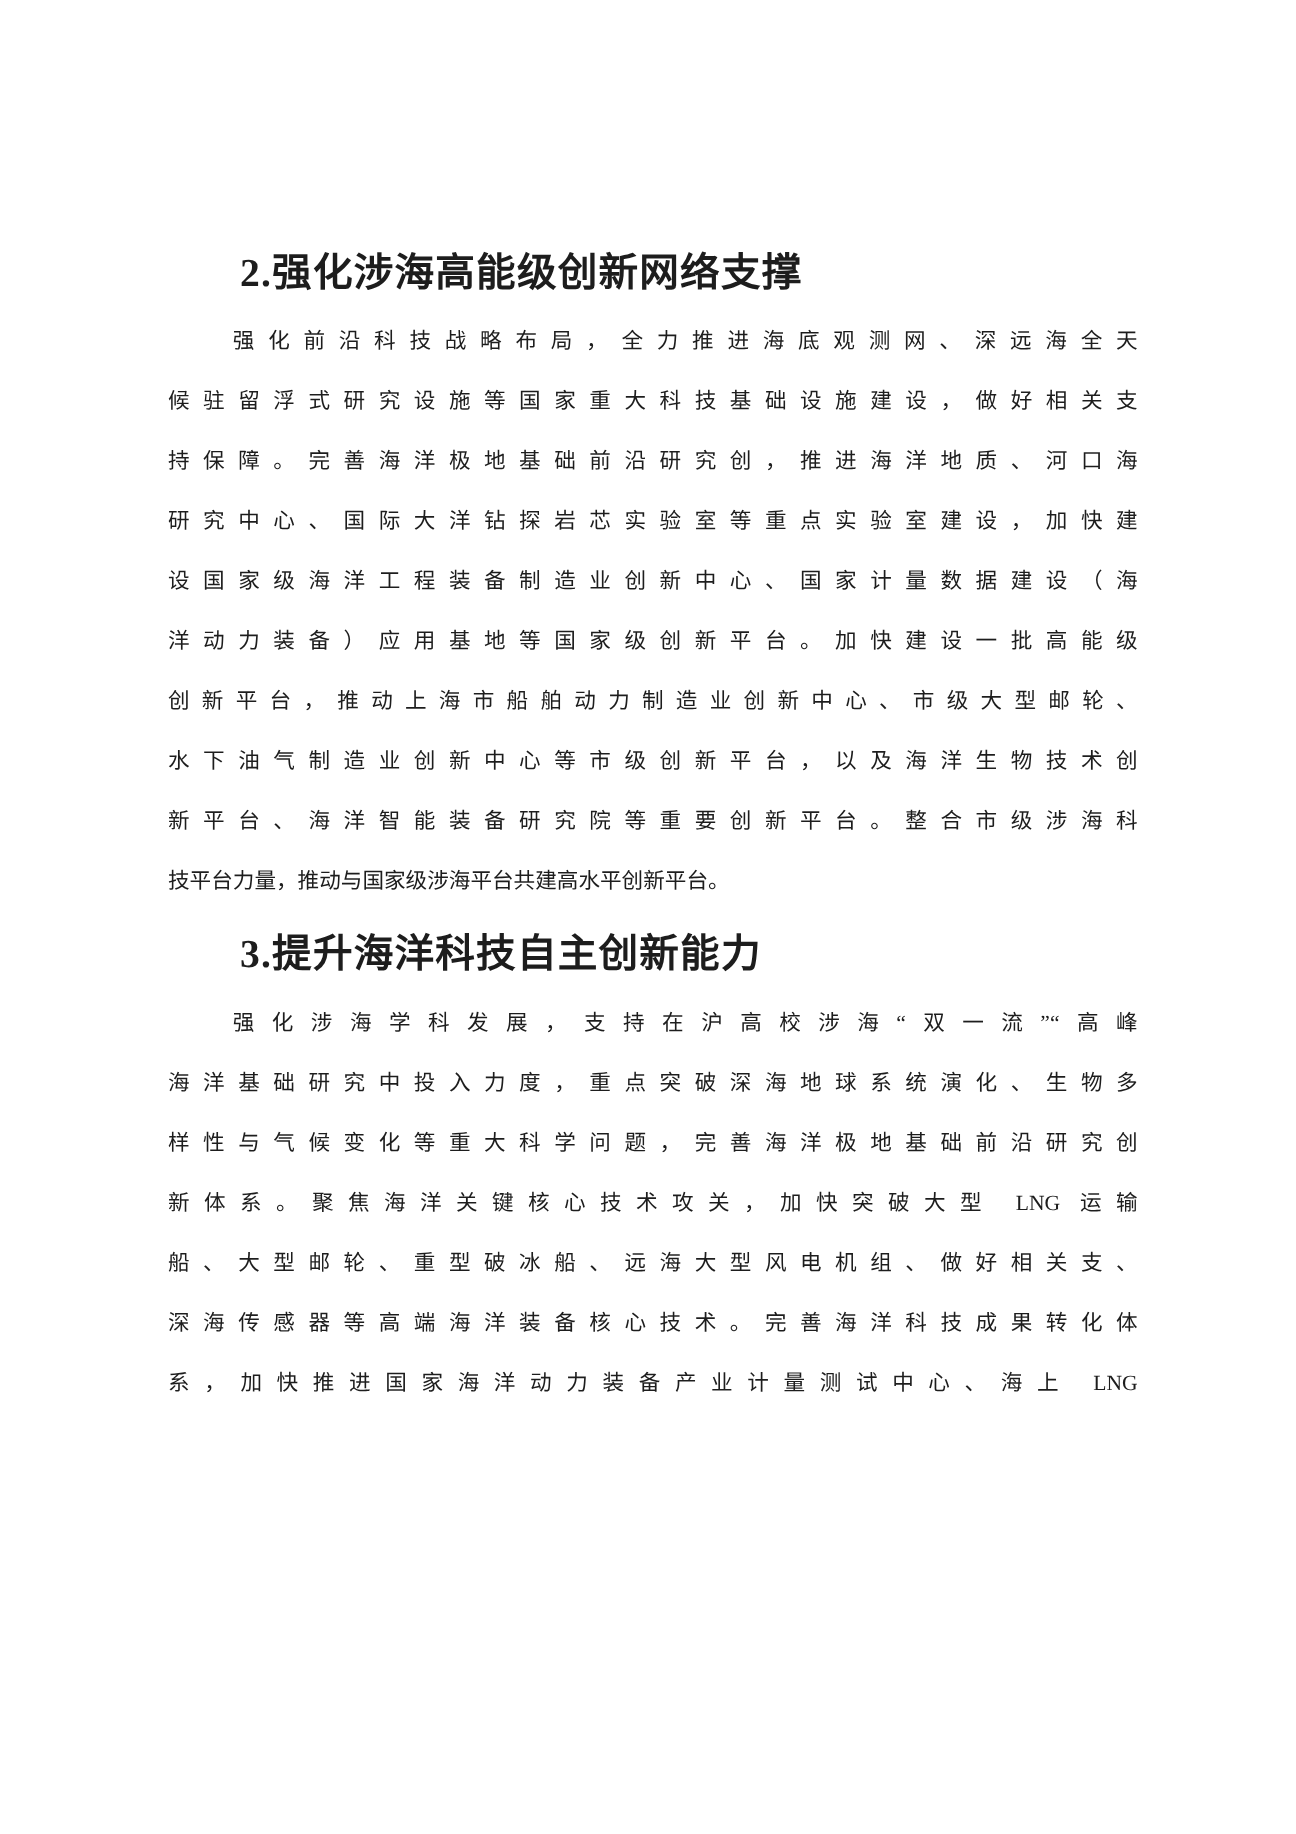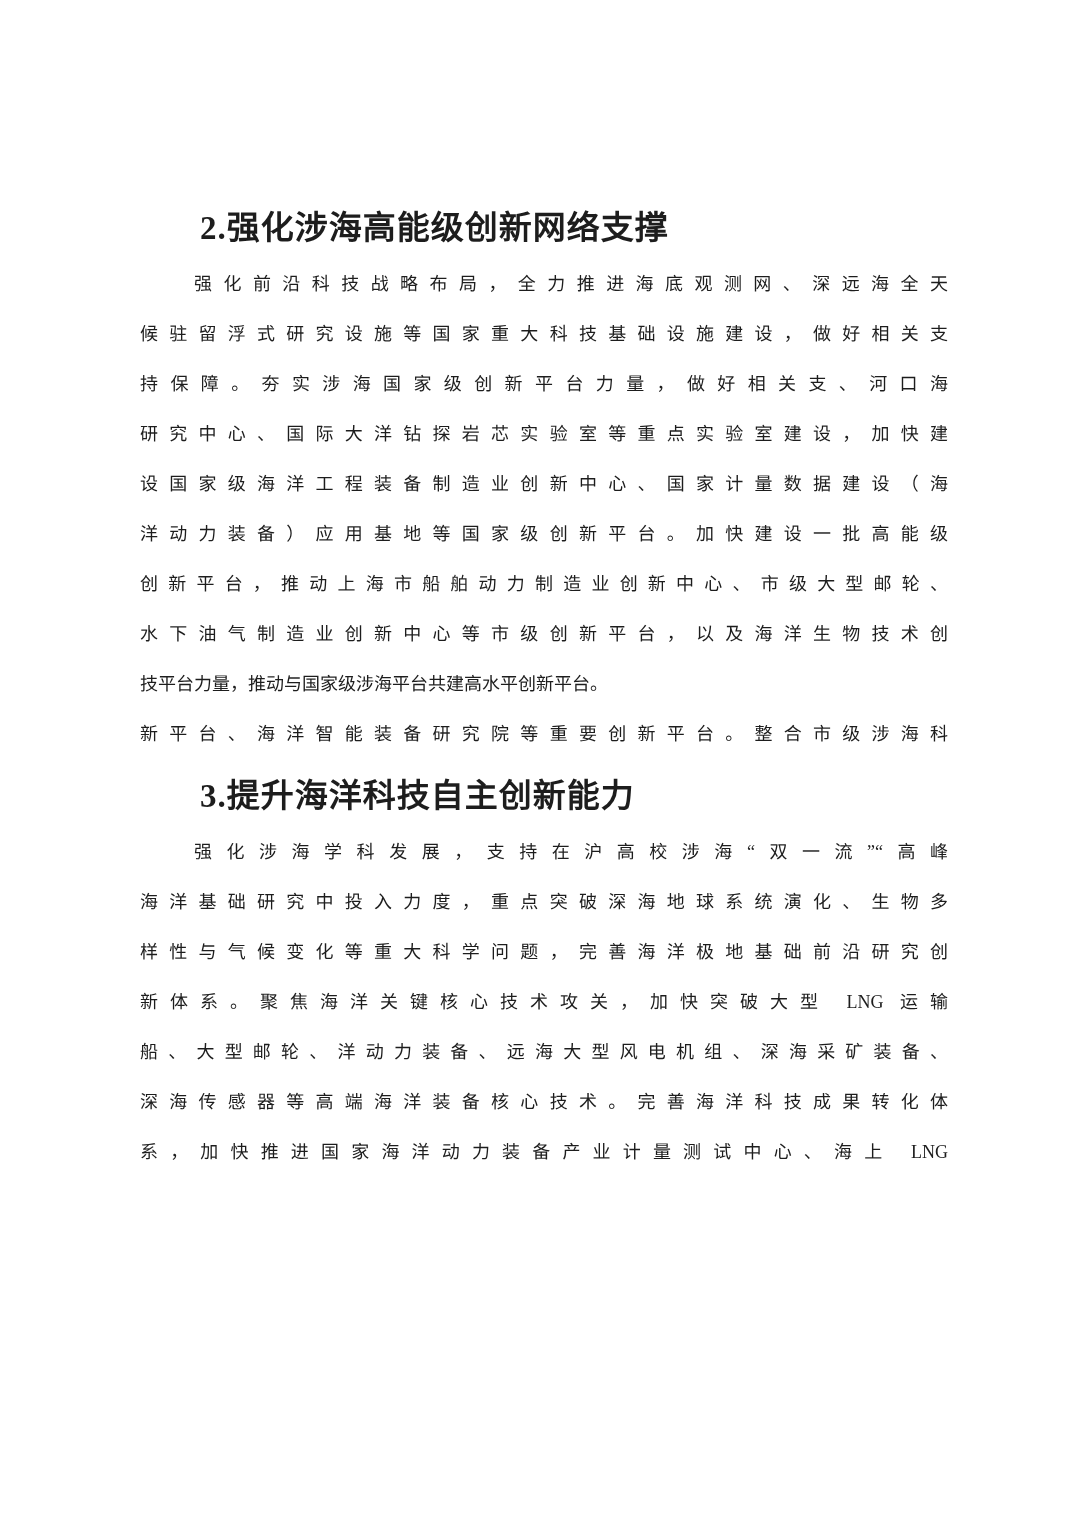--- a/index.html
+++ b/index.html
@@ -60,31 +60,31 @@
   }
 </style>
 </head>
 <body>
 
 <div class="page">
   <main class="content">
       <div class="heading first">2.强化涉海高能级创新网络支撑</div>
       <div class="line indent">强化前沿科技战略布局，全力推进海底观测网、深远海全天</div>
       <div class="line">候驻留浮式研究设施等国家重大科技基础设施建设，做好相关支</div>
-      <div class="line">持保障。夯实涉海国家级创新平台力量，做好相关支、河口海</div>
+      <div class="line">持保障。完善海洋极地基础前沿研究创，推进海洋地质、河口海</div>
       <div class="line">研究中心、国际大洋钻探岩芯实验室等重点实验室建设，加快建</div>
       <div class="line">设国家级海洋工程装备制造业创新中心、国家计量数据建设（海</div>
       <div class="line">洋动力装备）应用基地等国家级创新平台。加快建设一批高能级</div>
       <div class="line">创新平台，推动上海市船舶动力制造业创新中心、市级大型邮轮、</div>
       <div class="line">水下油气制造业创新中心等市级创新平台，以及海洋生物技术创</div>
+      <div class="line">新平台、海洋智能装备研究院等重要创新平台。整合市级涉海科</div>
       <div class="line flush-left">技平台力量，推动与国家级涉海平台共建高水平创新平台。</div>
-      <div class="line">新平台、海洋智能装备研究院等重要创新平台。整合市级涉海科</div>
       <div class="heading">3.提升海洋科技自主创新能力</div>
       <div class="line indent">强化涉海学科发展，支持在沪高校涉海“双一流”“高峰</div>
       <div class="line">海洋基础研究中投入力度，重点突破深海地球系统演化、生物多</div>
       <div class="line">样性与气候变化等重大科学问题，完善海洋极地基础前沿研究创</div>
       <div class="line">新体系。聚焦海洋关键核心技术攻关，加快突破大型 LNG 运输</div>
-      <div class="line">船、大型邮轮、洋动力装备、远海大型风电机组、深海采矿装备、</div>
+      <div class="line">船、大型邮轮、重型破冰船、远海大型风电机组、做好相关支、</div>
       <div class="line">深海传感器等高端海洋装备核心技术。完善海洋科技成果转化体</div>
       <div class="line">系，加快推进国家海洋动力装备产业计量测试中心、海上 LNG</div>
     </main>
   <footer class="page-number">— 38 —</footer>
 </div>
 
 </body></html>

